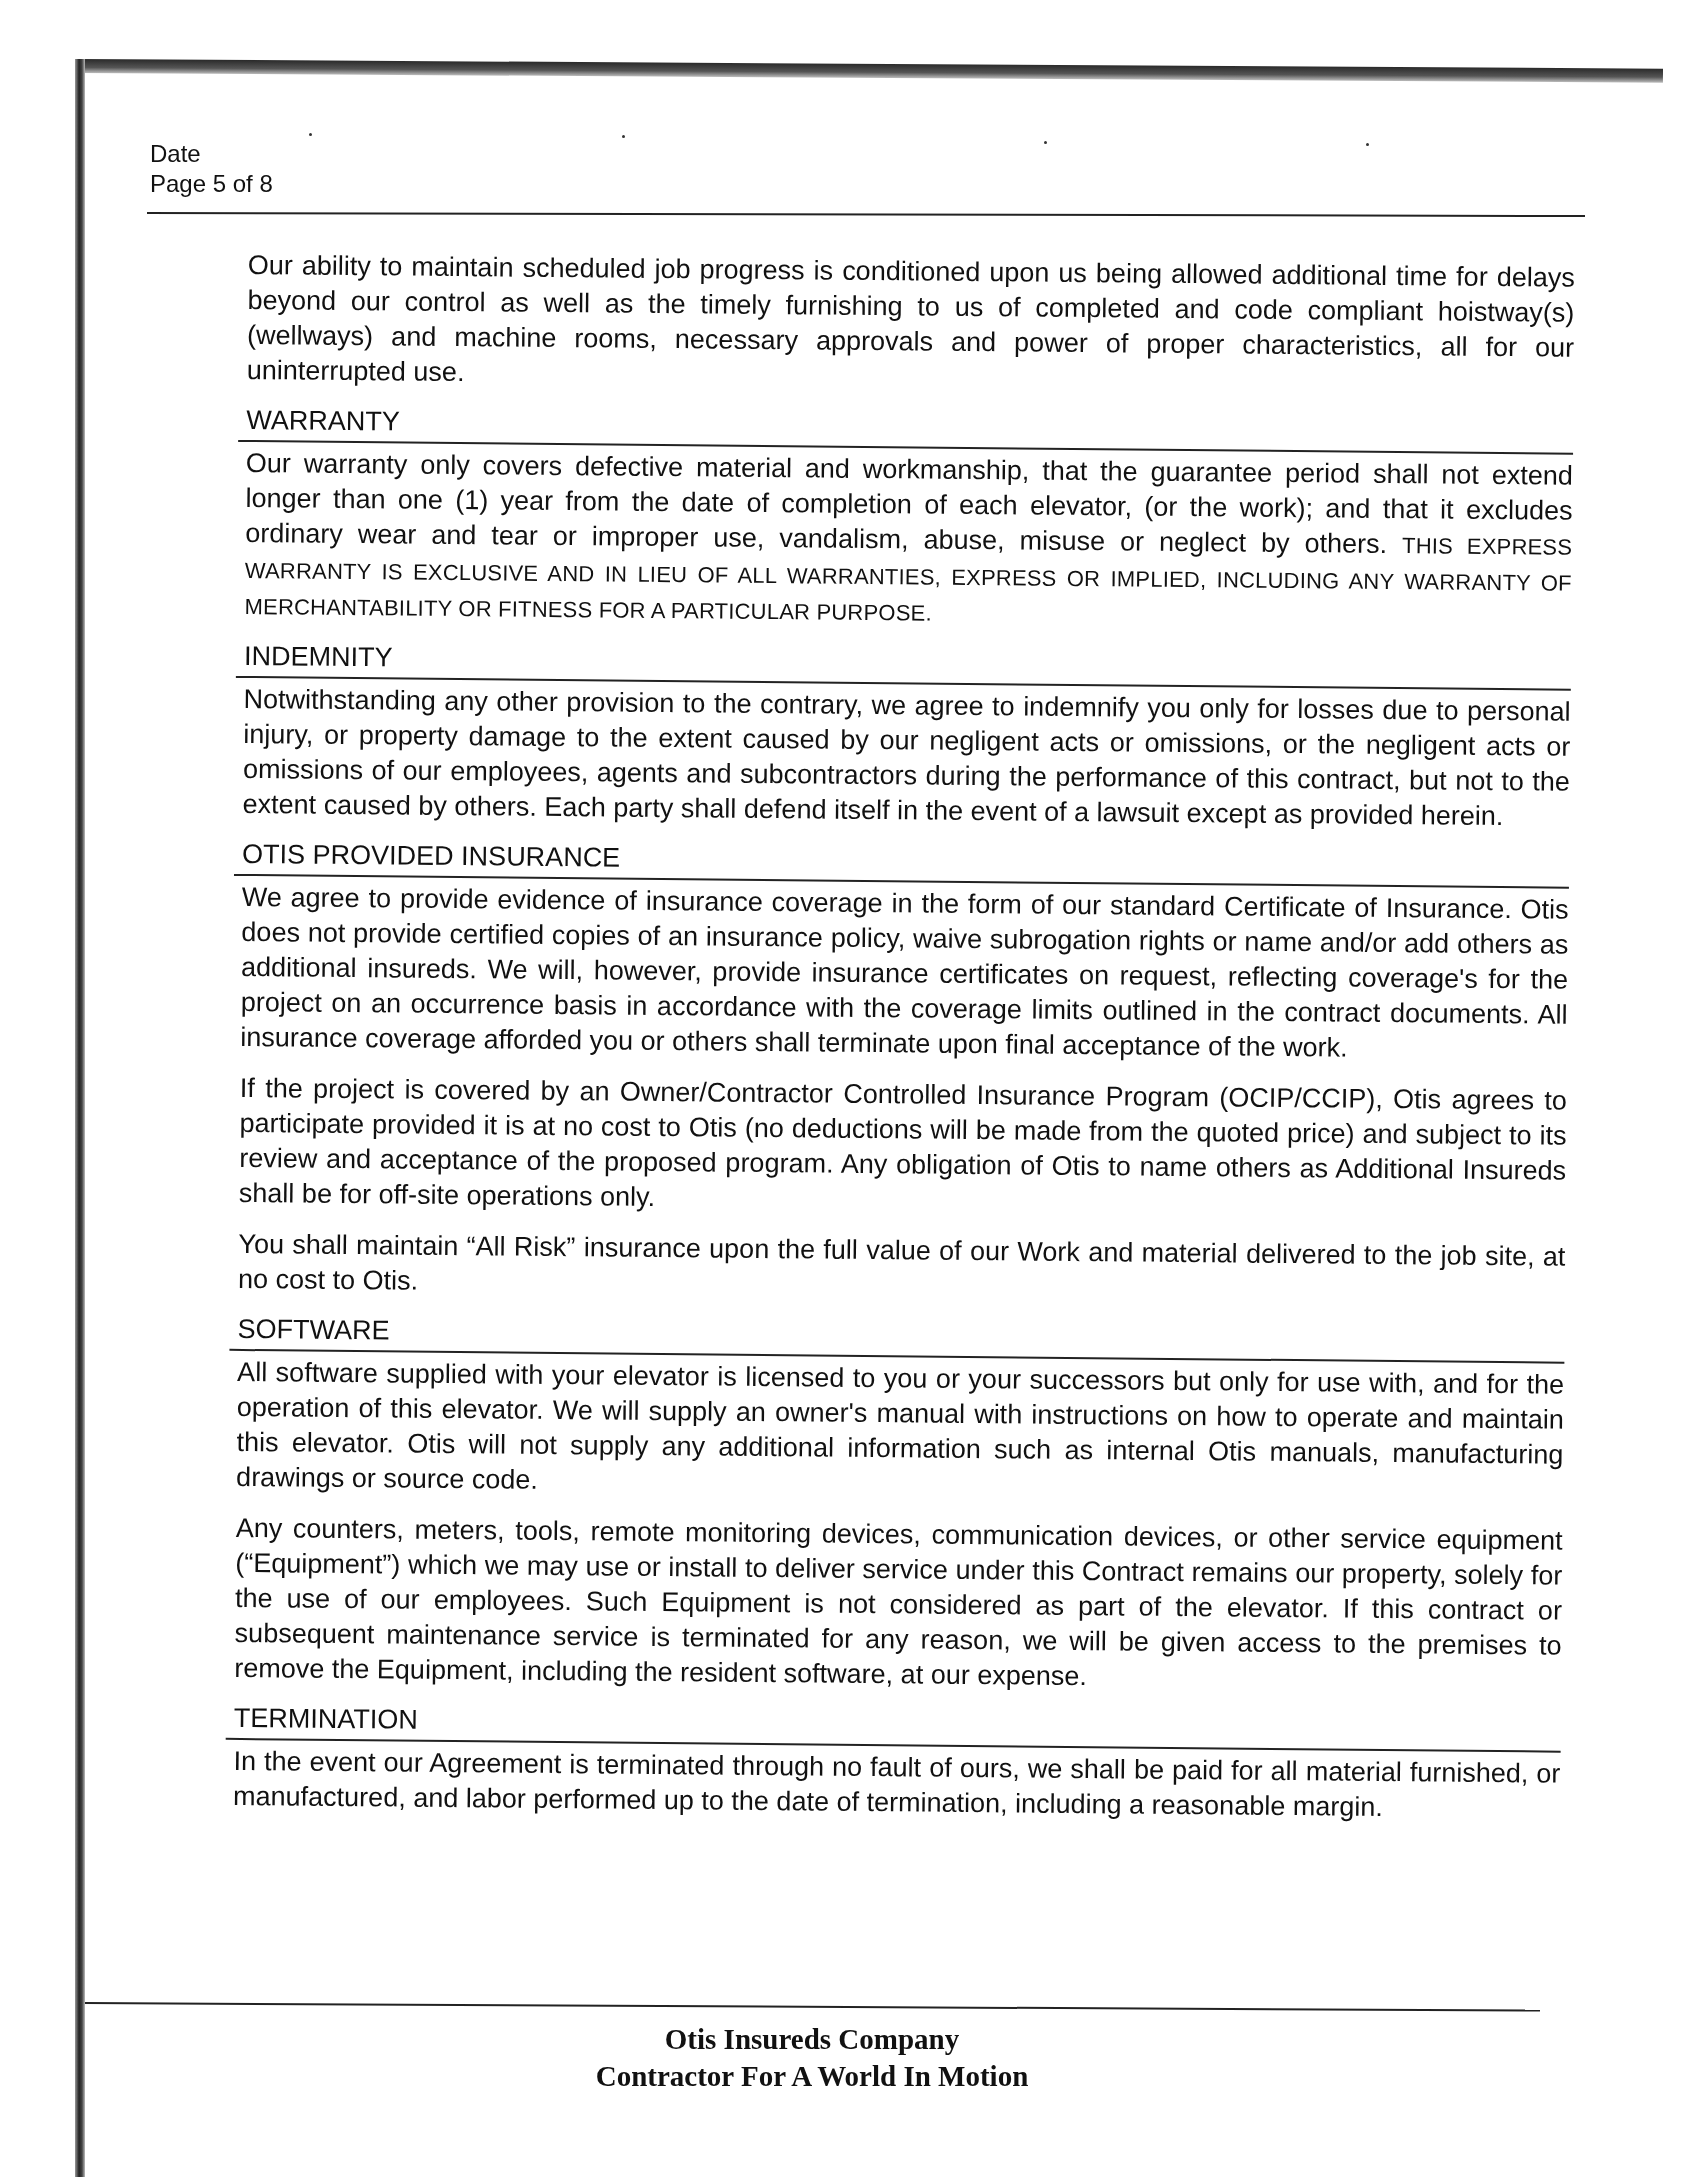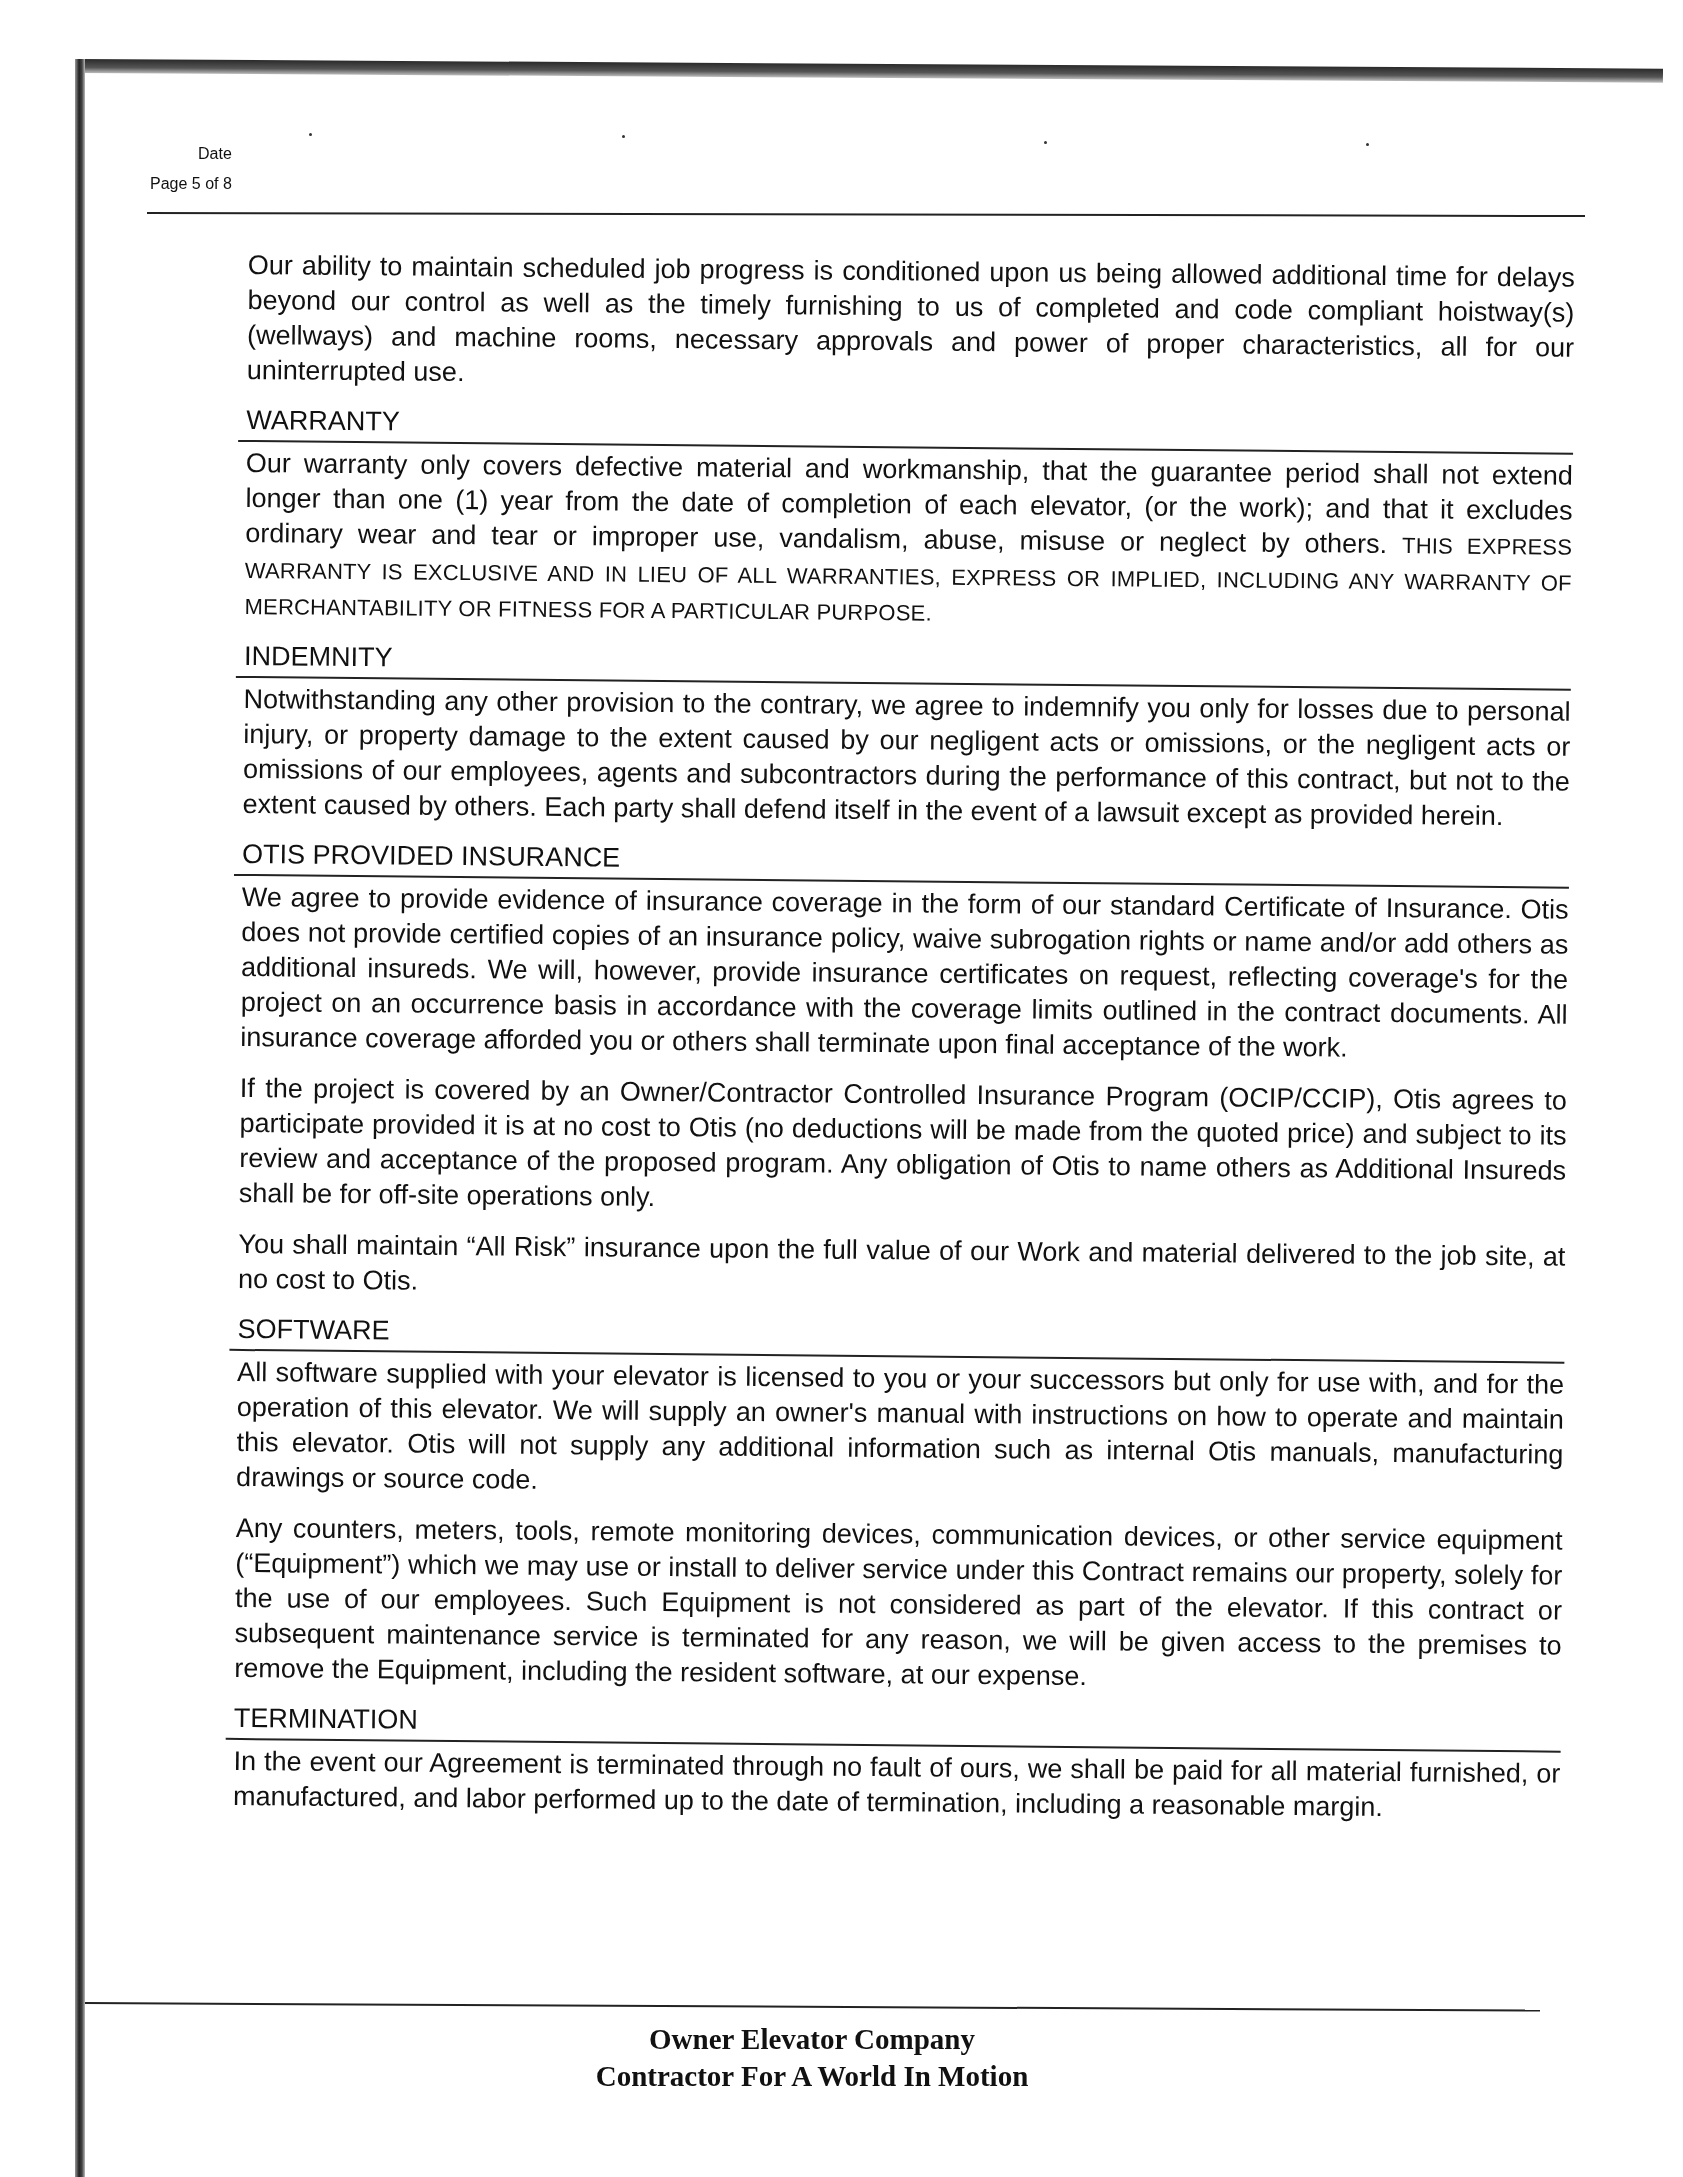--- a/index.html
+++ b/index.html
@@ -1,19 +1,19 @@
 <!DOCTYPE html>
 <html><head>
 <meta charset="utf-8">
 <style>
   html, body { margin: 0; padding: 0; background: #ffffff; }
   body { width: 1683px; height: 2177px; position: relative; overflow: hidden; font-family: "Liberation Sans", sans-serif; color: #111; }
   .scan-top { position: absolute; left: 79px; top: 59px; width: 1584px; height: 14px; background: linear-gradient(#2a2a2a, #555 60%, #bbb); transform: rotate(0.35deg); transform-origin: left; }
   .scan-left { position: absolute; left: 75px; top: 59px; width: 10px; height: 2118px; background: linear-gradient(90deg, #999, #222 40%, #444 70%, #bbb); }
-  .header { position: absolute; left: 150px; top: 139px; font-size: 16px; line-height: 30px; text-align: right; }
+  .header { position: absolute; left: 150px; top: 139px; font-size: 24px; line-height: 30px; }
   .header-rule { position: absolute; left: 147px; top: 212px; width: 1438px; height: 2px; background: #222; transform: rotate(0.12deg); transform-origin: left; }
   .content { position: absolute; left: 248px; top: 248px; width: 1327px; transform: rotate(0.55deg); transform-origin: top left; }
   .para { font-size: 27px; line-height: 35px; text-align: justify; margin: 0 0 16px 0; }
   .heading { font-size: 27px; line-height: 32px; margin: 8px 0 0 0; padding-bottom: 2px; }
   .heading-rule { height: 2px; background: #222; margin: 2px 0 4px -8px; }
   .caps { font-size: 22px; letter-spacing: 0.2px; }
   .footer-rule { position: absolute; left: 85px; top: 2002px; width: 1455px; height: 2px; background: #222; transform: rotate(0.3deg); transform-origin: left; }
   .footer { position: absolute; left: 0; width: 1624px; text-align: center; font-family: "Liberation Serif", serif; font-weight: bold; font-size: 29px; line-height: 38px; }
   .footer.l1 { top: 2020px; }
   .footer.l2 { top: 2057px; }
@@ -72,15 +72,15 @@
   </section>
 
   <section>
     <div class="heading">TERMINATION</div>
     <div class="heading-rule"></div>
     <p class="para">In the event our Agreement is terminated through no fault of ours, we shall be paid for all material furnished, or manufactured, and labor performed up to the date of termination, including a reasonable margin.</p>
   </section>
 </div>
 
 <div class="footer-rule"></div>
-<div class="footer l1">Owner Elevator Company</div>
+<div class="footer l1">Otis Insureds Company</div>
 <div class="footer l2">Contractor For A World In Motion</div>
 
 
 </body></html>

